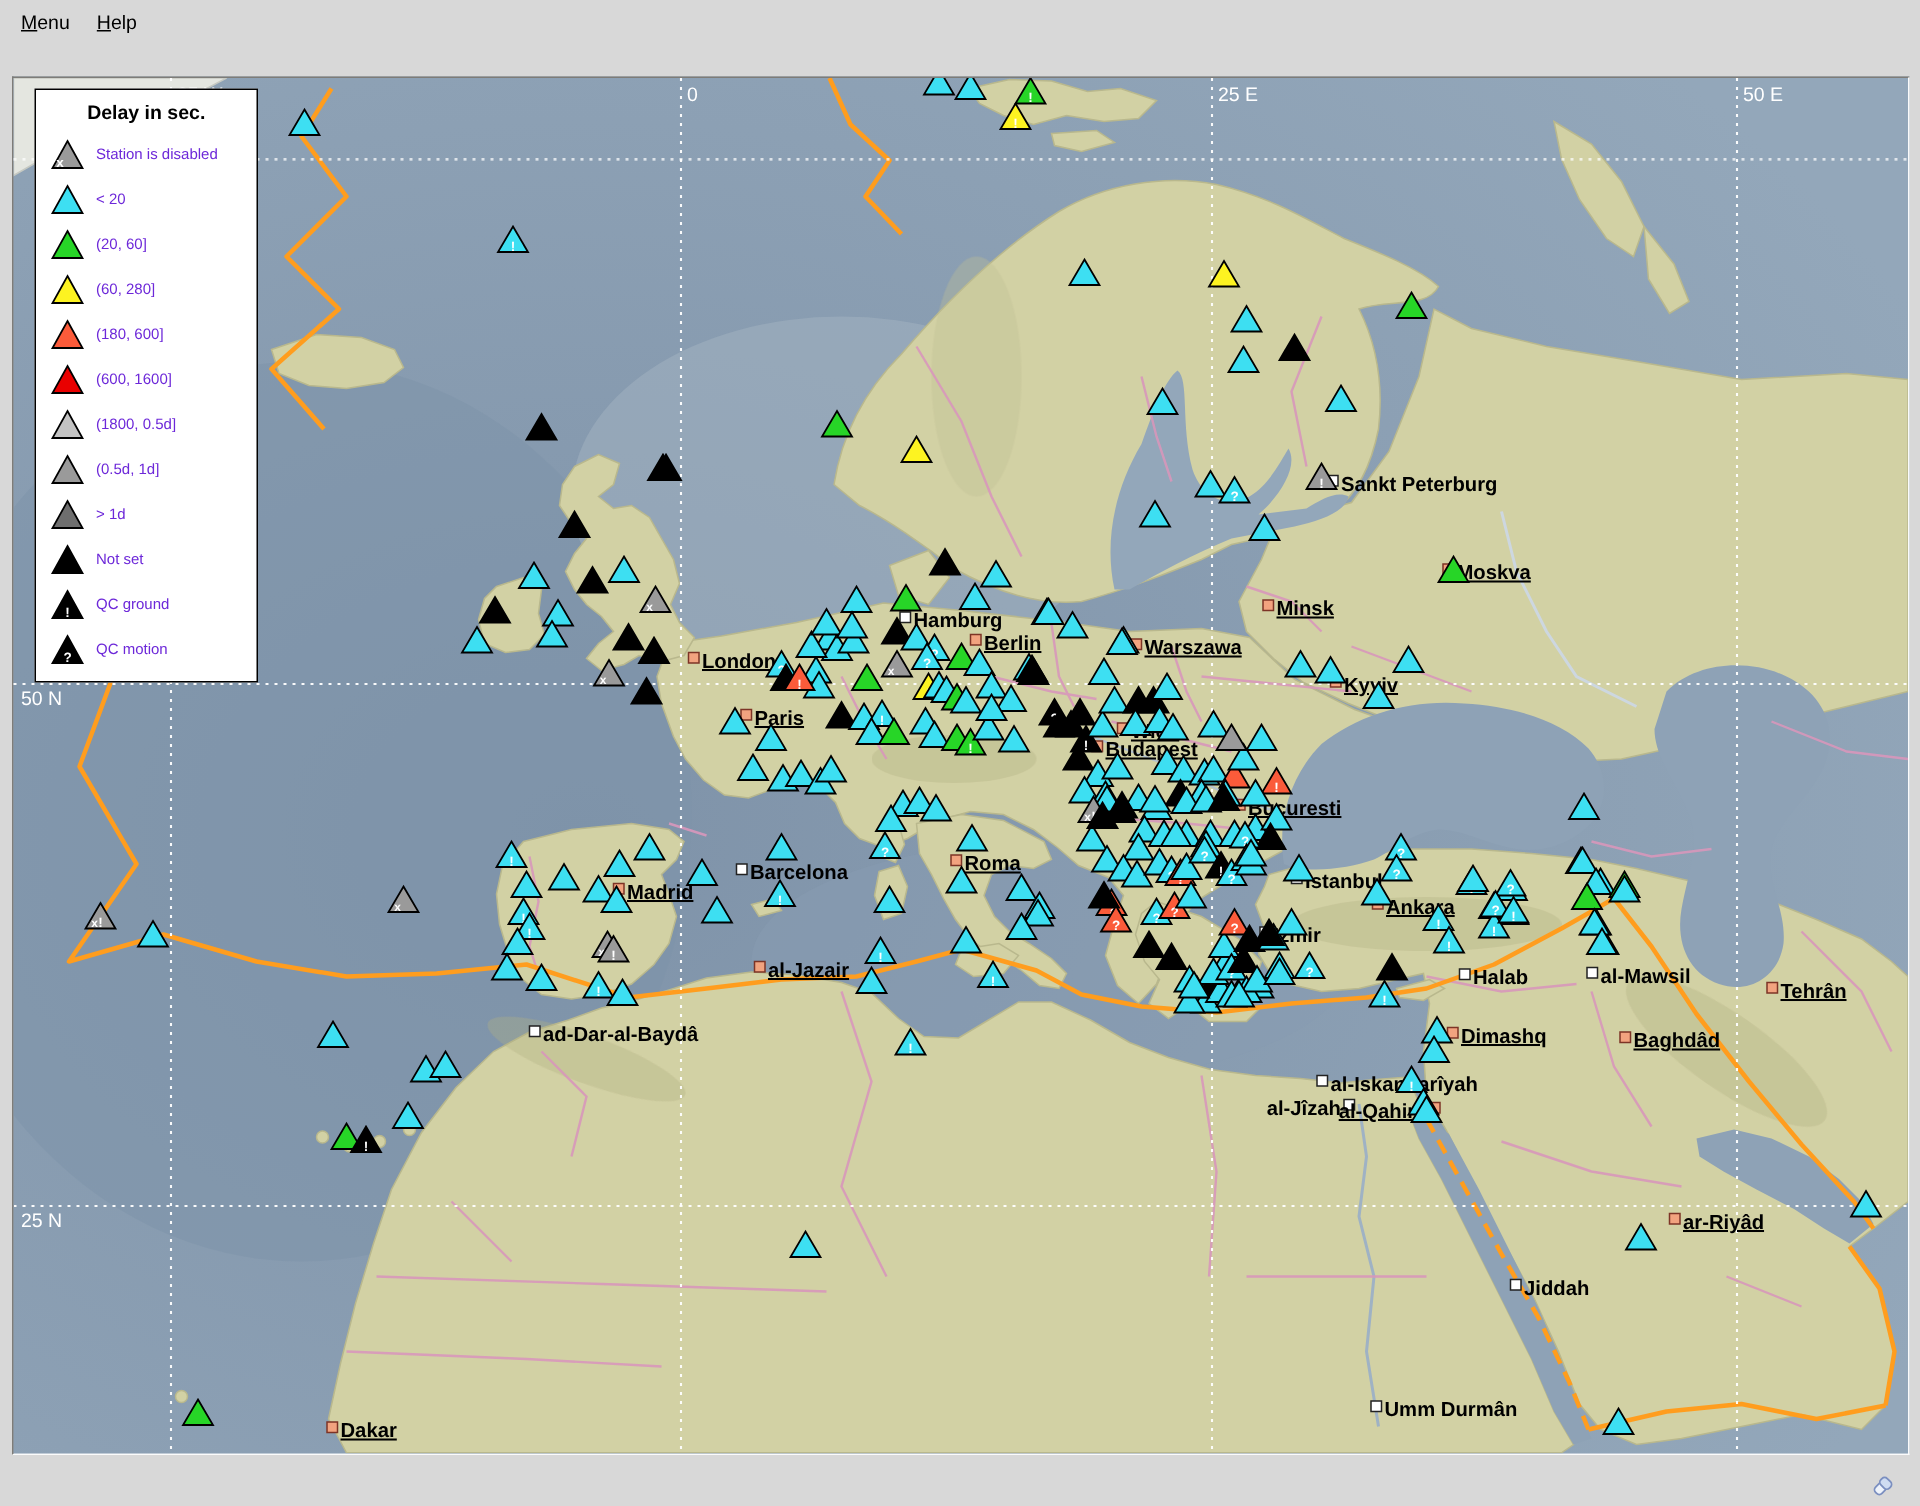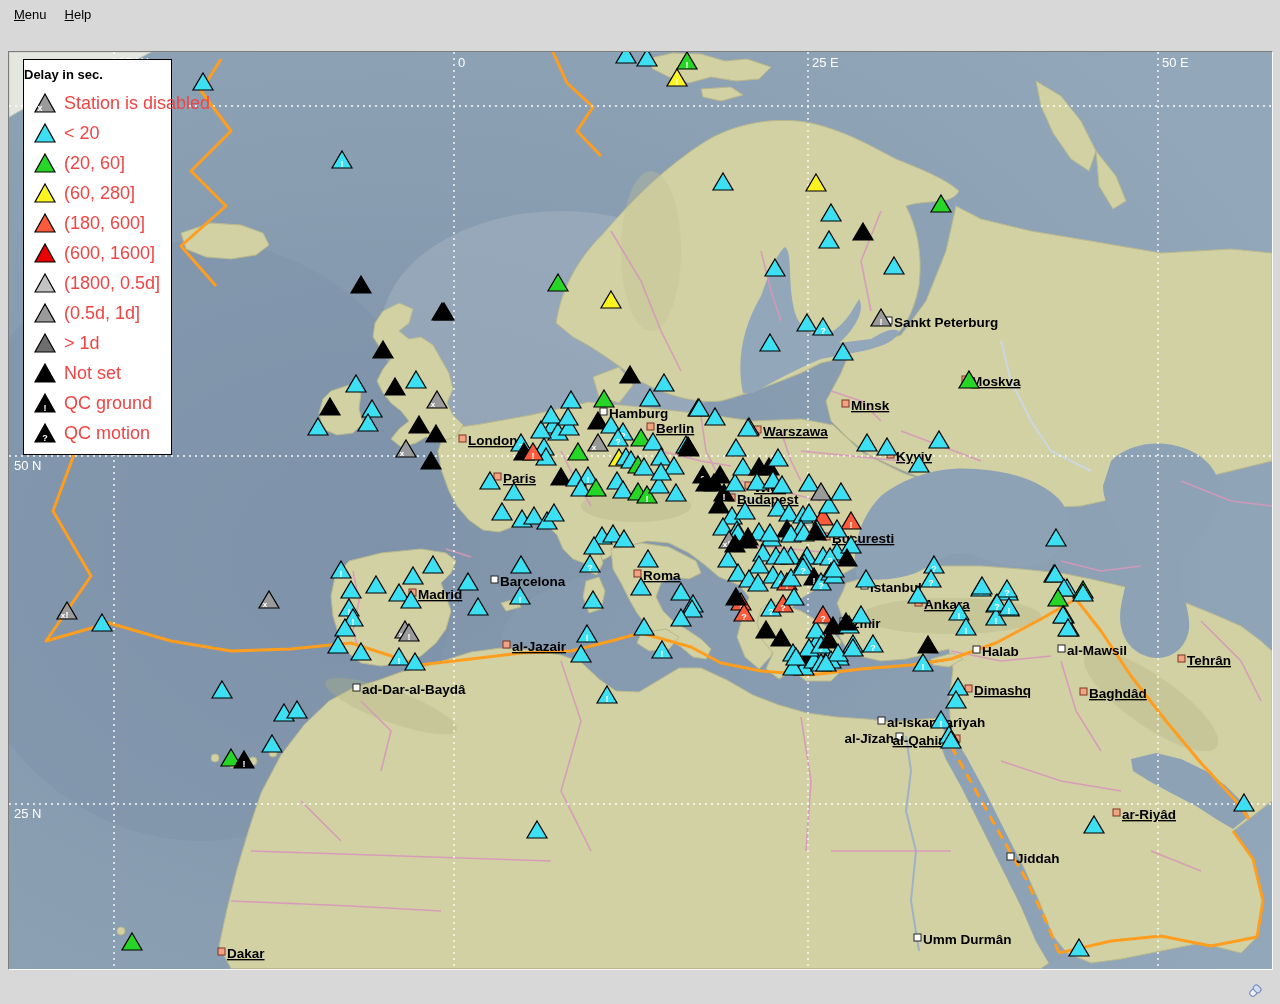--- a/index.html
+++ b/index.html
@@ -21,24 +21,24 @@
   .tab.active{background:linear-gradient(#f4f3f1,#e4e2df);padding:4px 12px 5px 12px;z-index:3;font-style:italic;}
   
   #map-frame{position:absolute;left:8px;top:51px;width:1263px;height:917px;
     border-top:1px solid #7e7c78;border-left:1px solid #7e7c78;
     border-right:1px solid #fbfbfb;border-bottom:1px solid #fbfbfb;
     background:#93a7ba;overflow:hidden;}
   #map-svg{position:absolute;left:0;top:0;}
   
   #legend{position:absolute;left:14px;top:7px;width:147px;background:#ffffff;
     border:1px solid #000;z-index:5;padding:4px 0 6px 0;}
-  #legend .lg-title{font-size:13px;font-weight:bold;margin:3px 0 6px 0;}
+  #legend .lg-title{font-size:13px;font-weight:bold;text-align:center;margin:3px 0 6px 0;}
   .lg-row{display:flex;align-items:center;height:30px;padding-left:8px;}
   .lg-row svg{flex:0 0 26px;}
-  .lg-label{font-size:18px;color:#ef4444;margin-left:6px;white-space:nowrap;}
+  .lg-label{font-size:10px;color:#6d28d9;margin-left:6px;white-space:nowrap;}
   
   #statusbar{position:absolute;left:0;top:970px;width:100%;height:34px;background:#d8d8d8;}
   #conn-icon{position:absolute;right:16px;top:12px;}
 </style>
 </head>
 <body>
 
 <div id="menubar">
     <div class="menu-item"><b>M</b>enu</div>
     <div class="menu-item"><b>H</b>elp</div>

